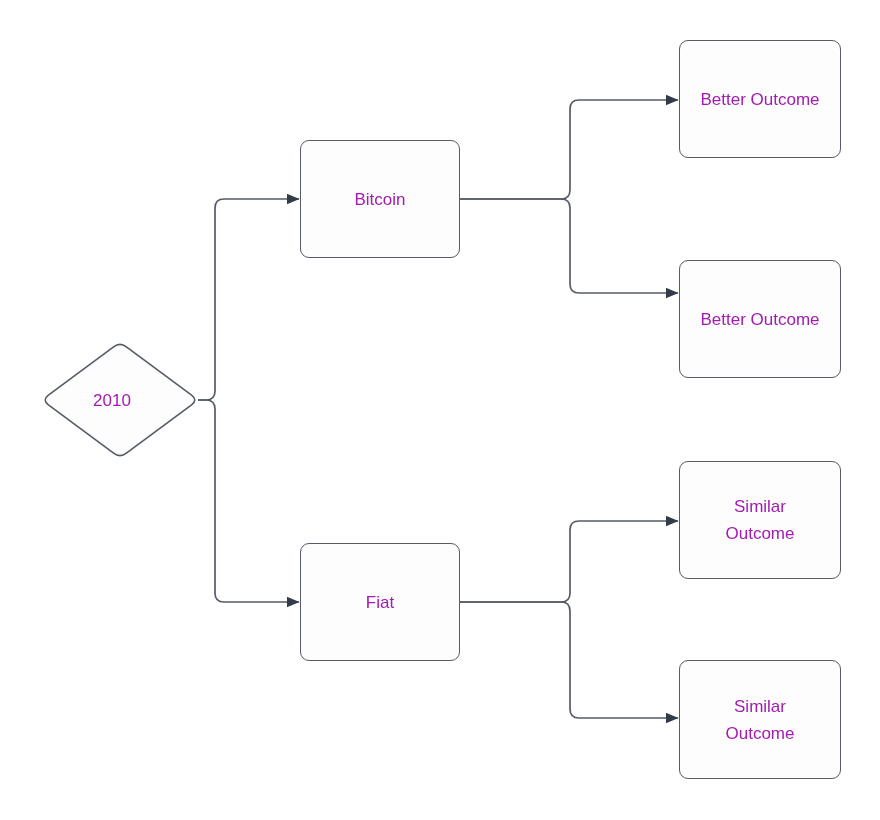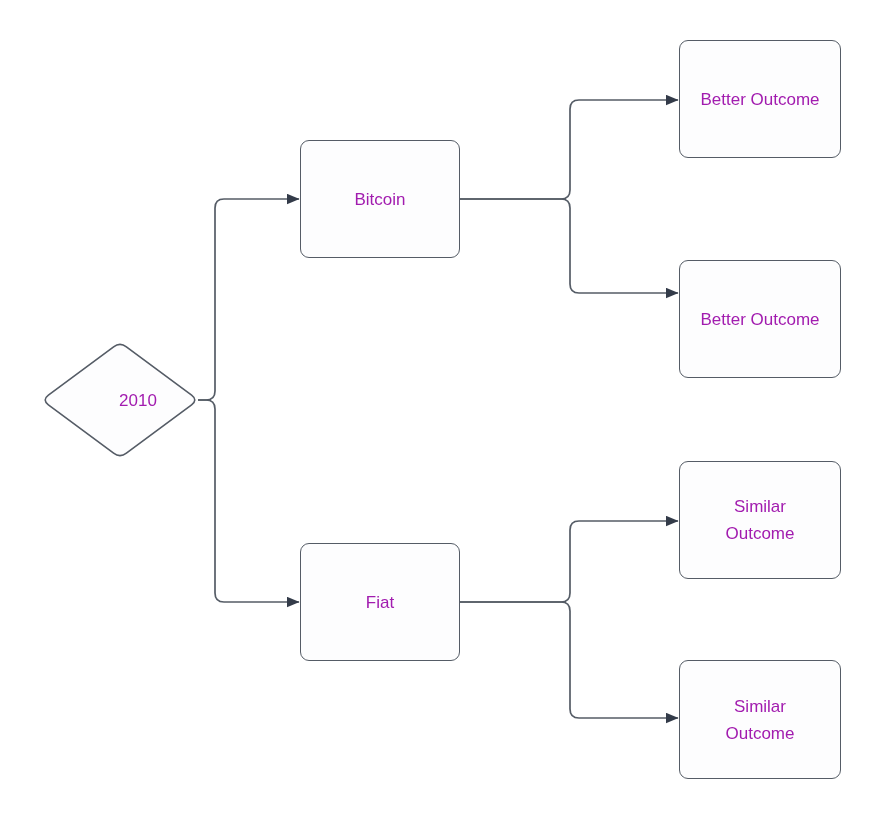--- a/index.html
+++ b/index.html
@@ -46,27 +46,27 @@
   .diamond-label-text {
     display: block;
     width: 120px;
     text-align: center;
     font-size: 17px;
     line-height: 27px;
     color: #a21caf;
   }
   .diamond-label {
     position: absolute;
-    left: 42px;
+    left: 52px;
     top: 342px;
     width: 156px;
     height: 116px;
     display: flex;
     align-items: center;
-    justify-content: flex-end;
+    justify-content: flex-start;
   }
   
   .n-bitcoin   { left: 300px; top: 140px; width: 160px; height: 118px; }
   .n-fiat      { left: 300px; top: 543px; width: 160px; height: 118px; }
   .n-better1   { left: 679px; top: 40px;  width: 162px; height: 118px; }
   .n-better2   { left: 679px; top: 260px; width: 162px; height: 118px; }
   .n-similar1  { left: 679px; top: 461px; width: 162px; height: 118px; }
   .n-similar2  { left: 679px; top: 660px; width: 162px; height: 119px; }
 </style>
 </head>

